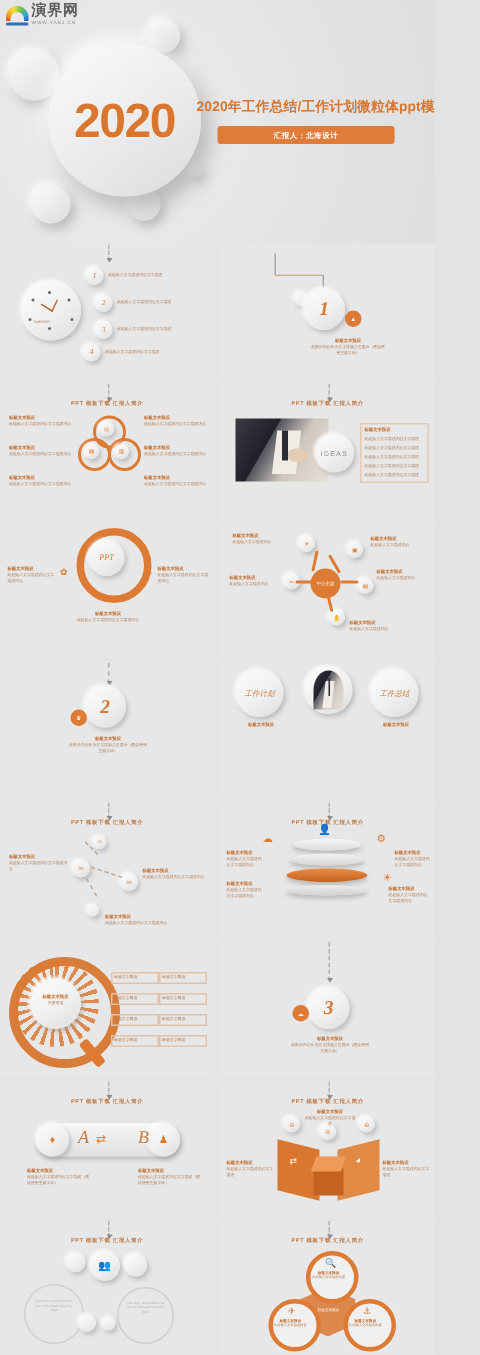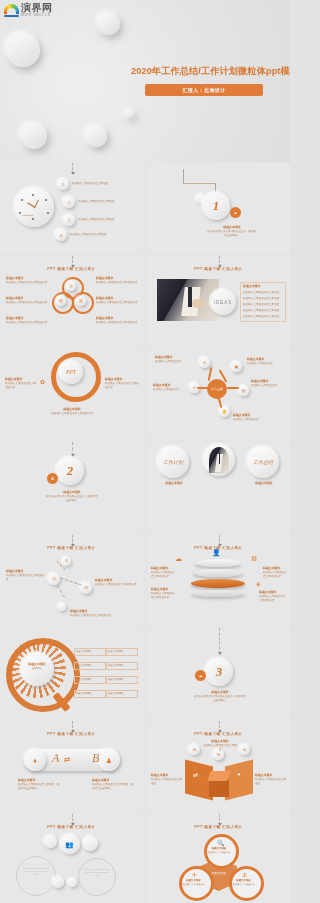--- a/index.html
+++ b/index.html
@@ -101,20 +101,23 @@
         <div class="logo-url">WWW.YANJ.CN</div>
       </div>
     </div>
 
     <div class="bubble b-tl"></div>
     <div class="bubble b-tr"></div>
     <div class="bubble b-bl"></div>
     <div class="bubble b-bm"></div>
     <div class="bubble b-sm"></div>
 
+    <div class="bubble b-main">
+      <div class="yr">2020</div>
+    </div>
 
     <div class="hero-title">2020年工作总结/工作计划微粒体ppt模板</div>
     <div class="hero-btn">汇报人：北海设计</div>
   </div>
 
   <div class="grid">
 
     <div class="cell">
       <div class="connector"></div>
       <div class="np" style="left:14px;top:24px;width:40px;height:40px;">

